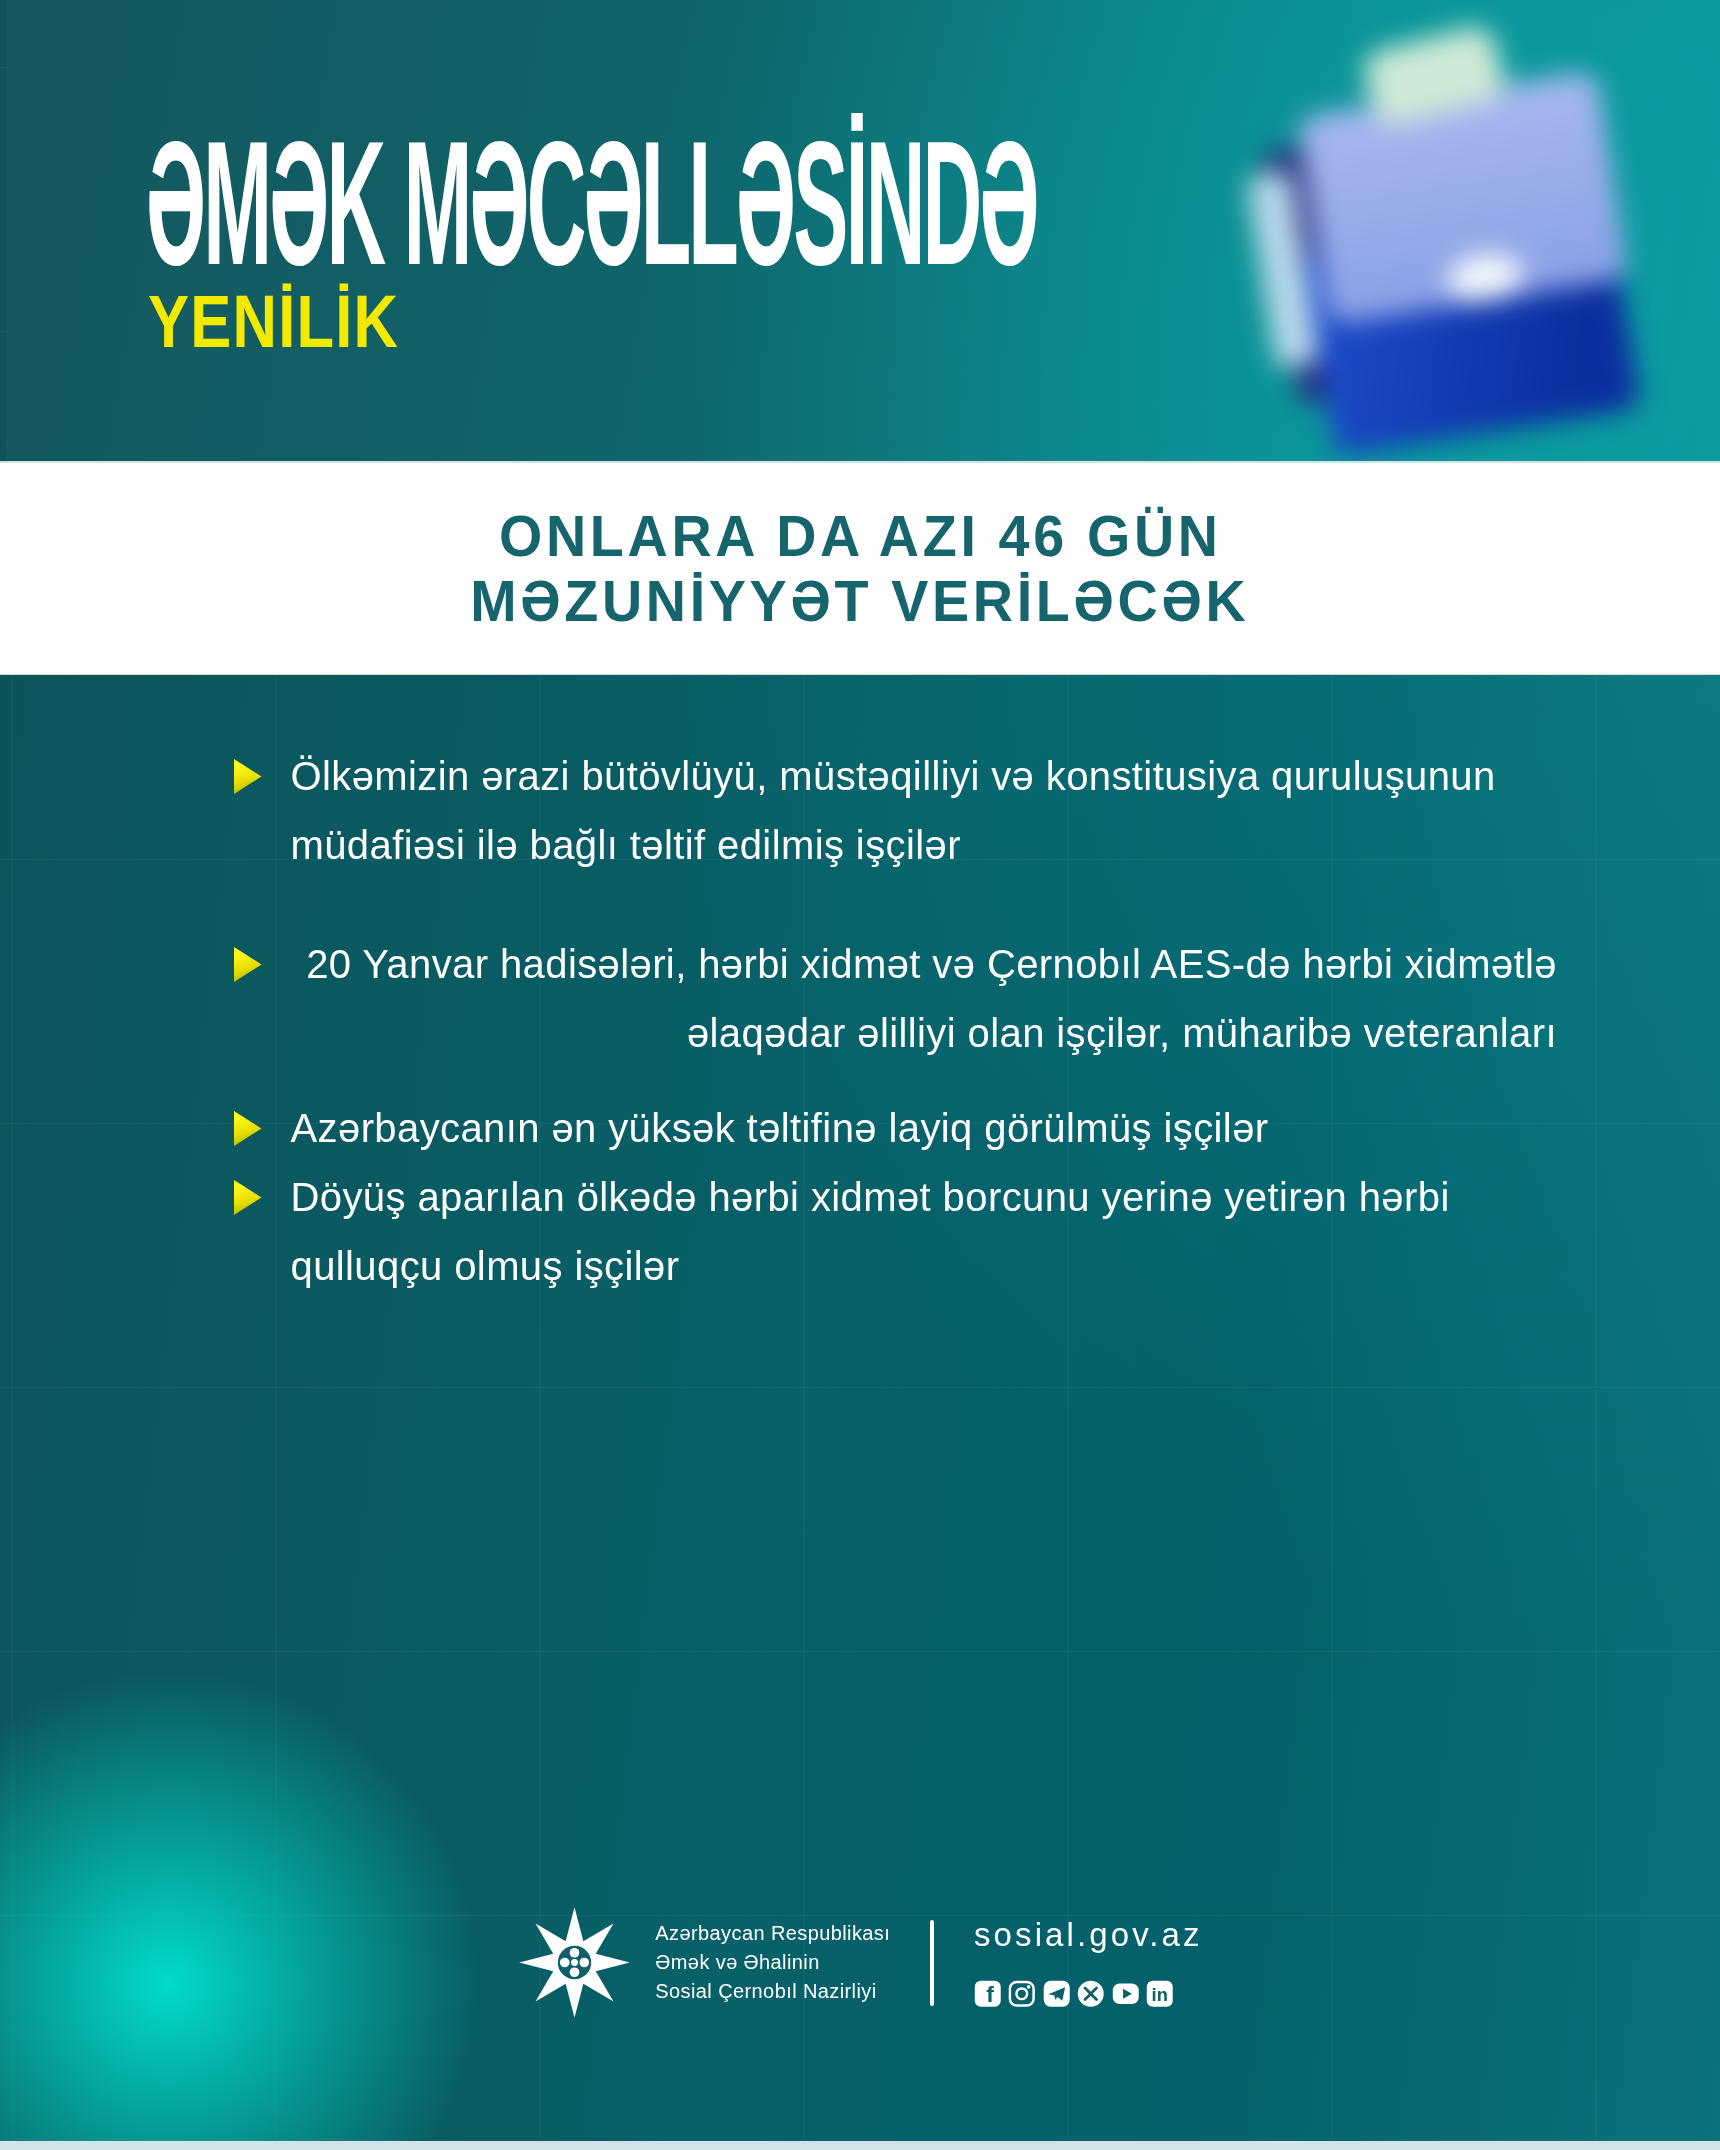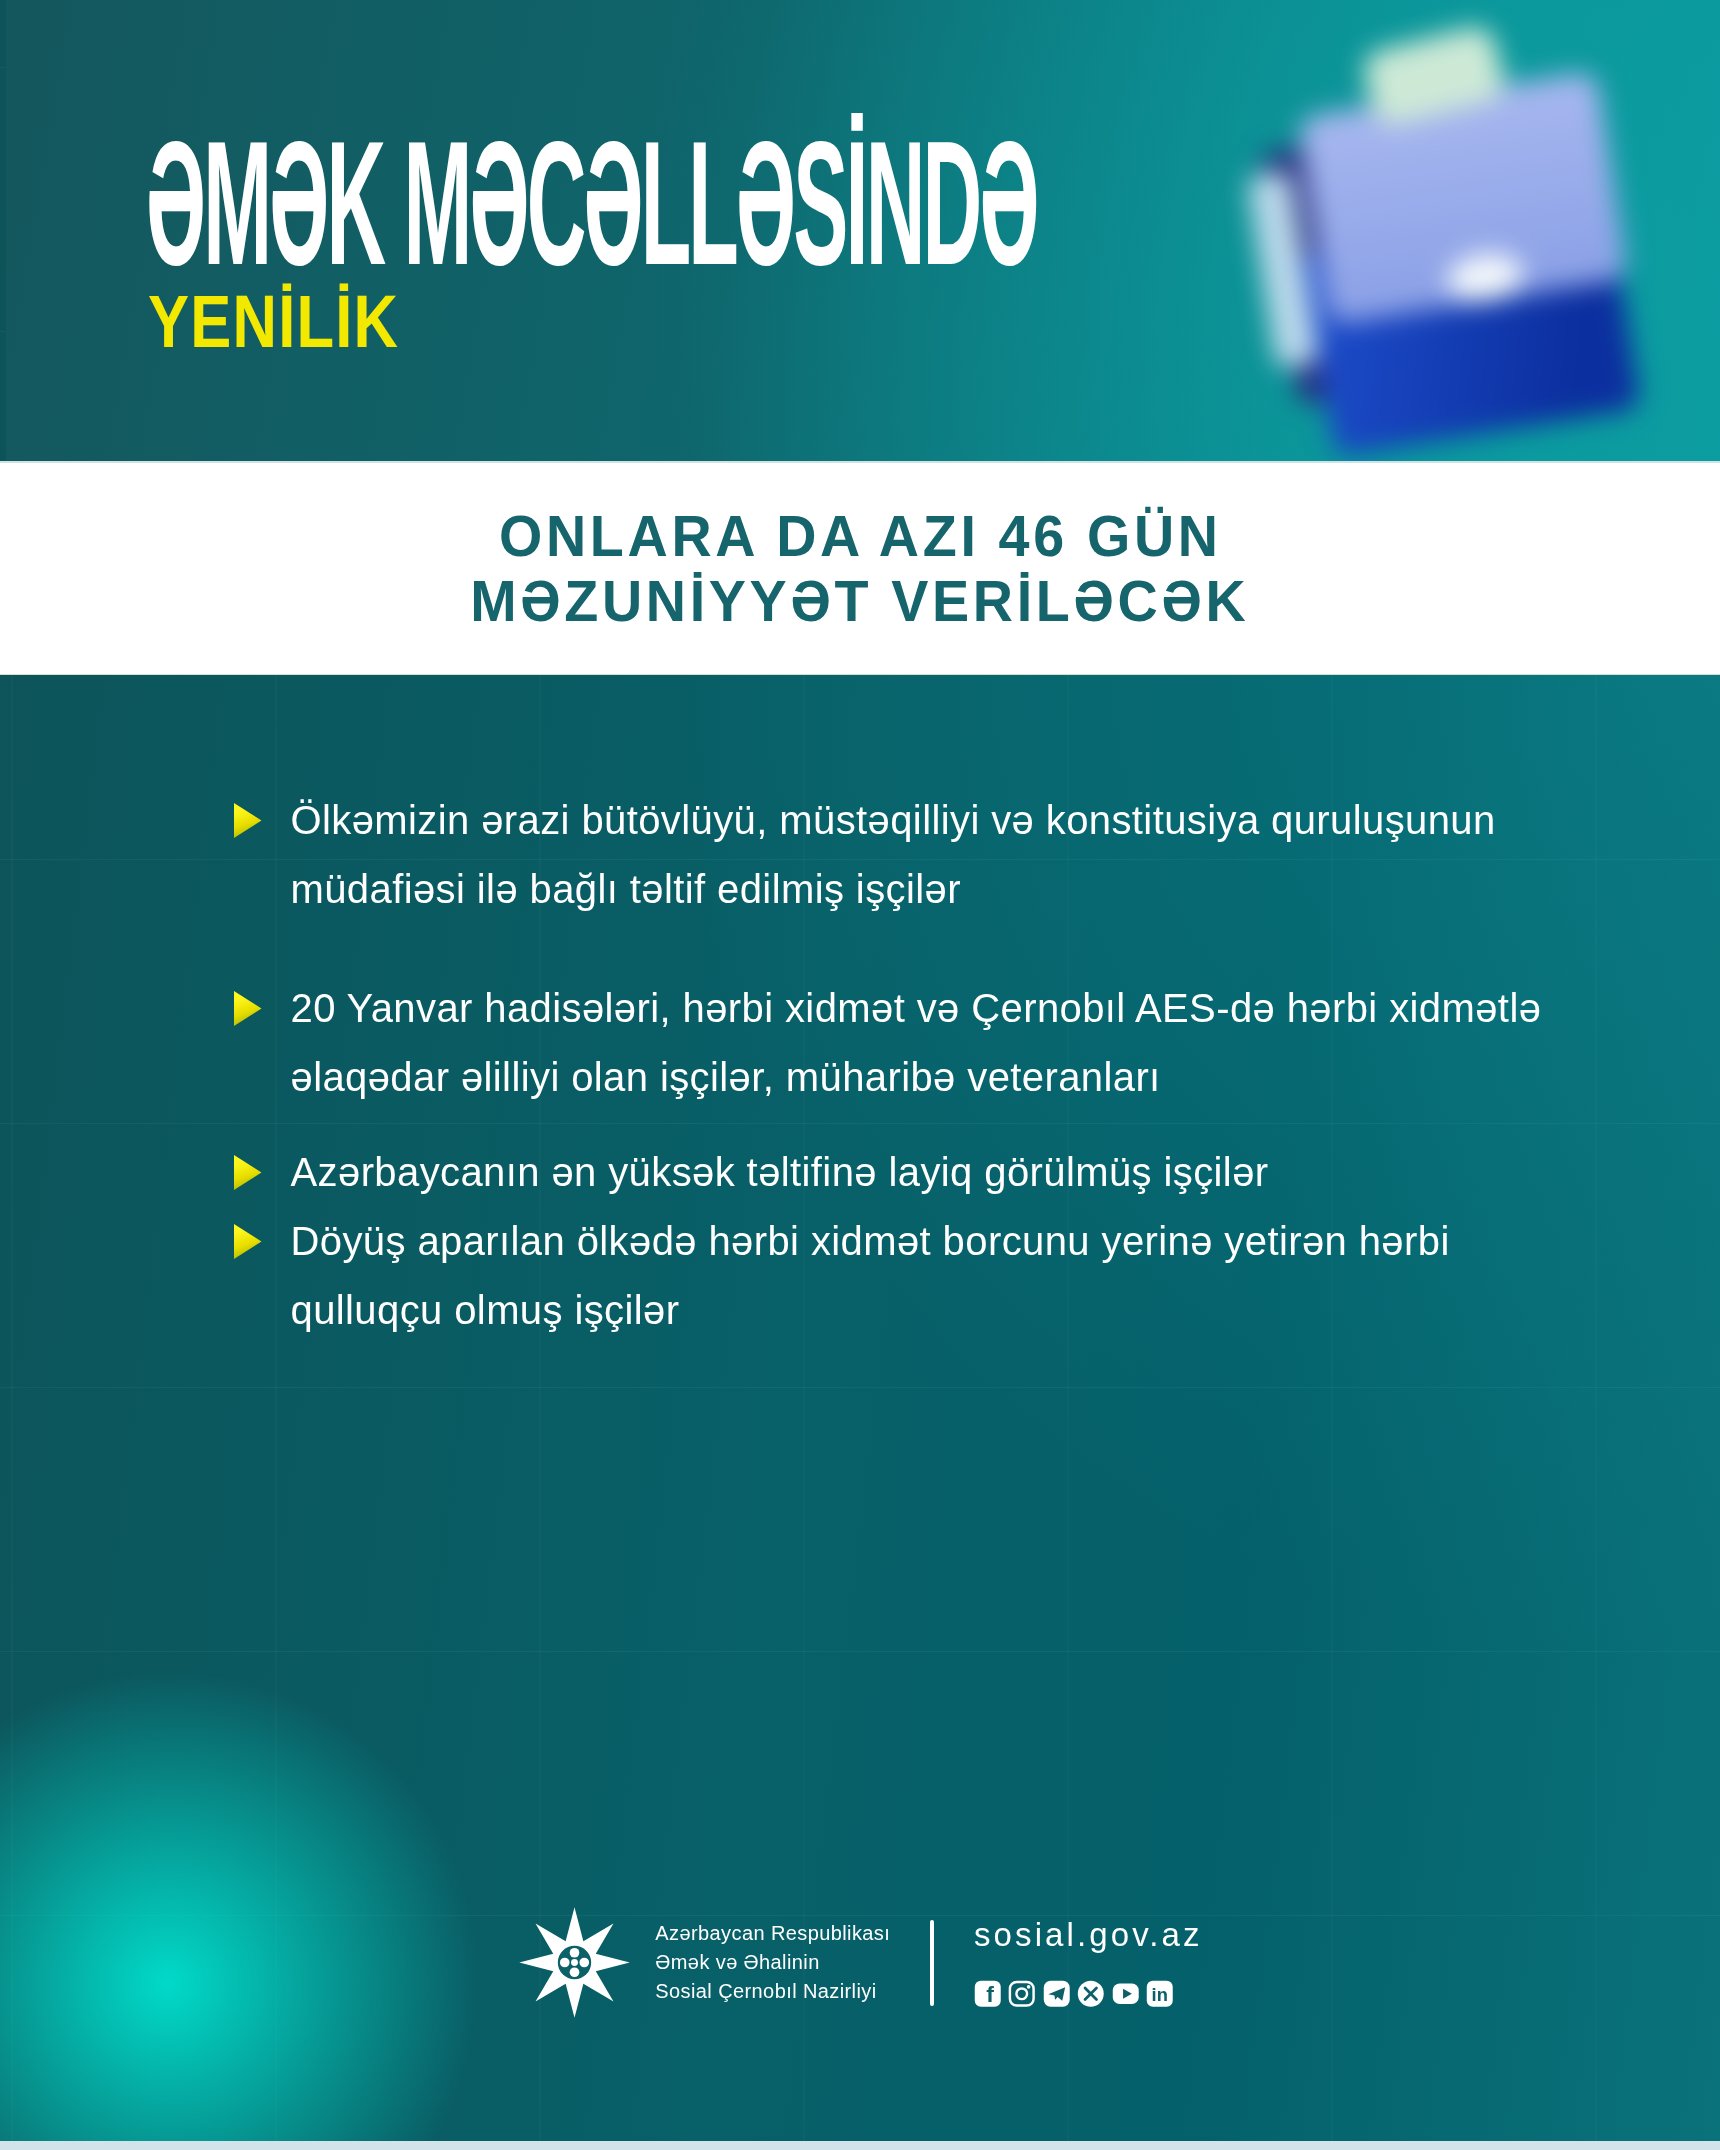--- a/index.html
+++ b/index.html
@@ -55,24 +55,24 @@
     border-top:2.3px solid #cfe3e4;
     border-bottom:1.5px solid rgba(165,185,140,0.45);
     box-sizing:border-box;
     display:flex;flex-direction:column;justify-content:center;align-items:center;gap:7.6px;
   }
   .banner-line{
     font-size:58px;line-height:1.0;font-weight:800;color:#16646c;
     letter-spacing:3.8px;white-space:nowrap;transform:scaleX(0.96);
   }
   
-  .bullets{position:absolute;left:234px;top:786px;width:1323px;z-index:2;}
+  .bullets{position:absolute;left:234px;top:742px;width:1323px;z-index:2;}
   .bullet{display:flex;gap:29px;}
   .bullet.b1{margin-bottom:50px;}
-  .bullet.b2{margin-bottom:26px;}
+  .bullet.b2{margin-bottom:26px;text-align:right;}
   .bullet.b3{margin-bottom:40px;}
   .marker{
     flex:none;width:27.5px;height:35px;margin-top:17px;
     background:linear-gradient(160deg,#fff61e 20%,#e8df00 55%,#9aa800 100%);
     clip-path:polygon(0 0,100% 50%,0 100%);
   }
   .bullet p{
     margin:0;max-width:1269px;
     font-size:40px;line-height:69px;font-weight:400;color:#ffffff;letter-spacing:0.4px;
   }

